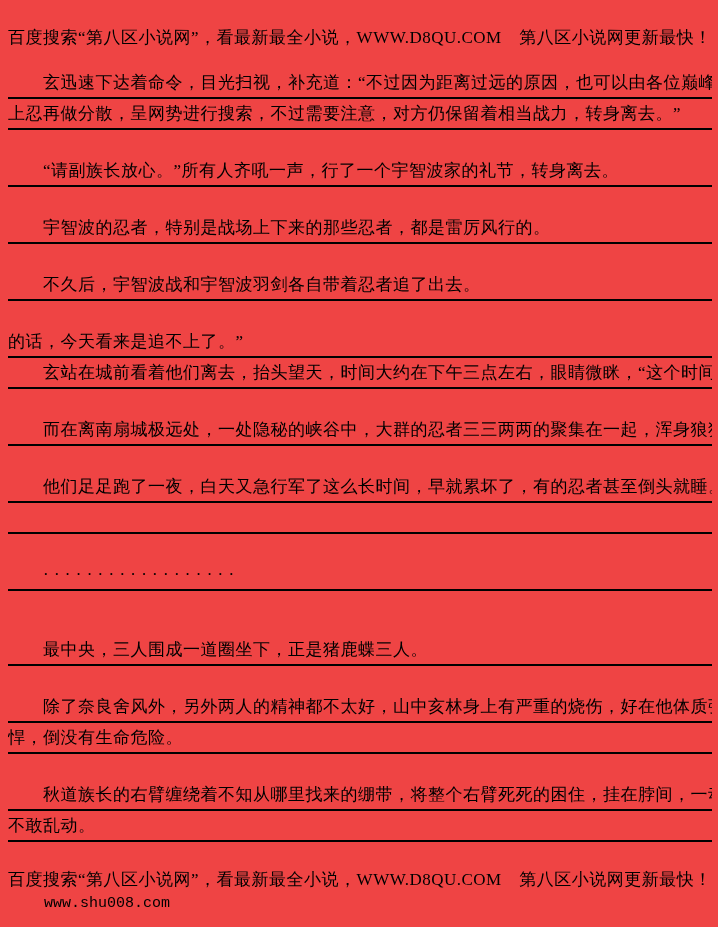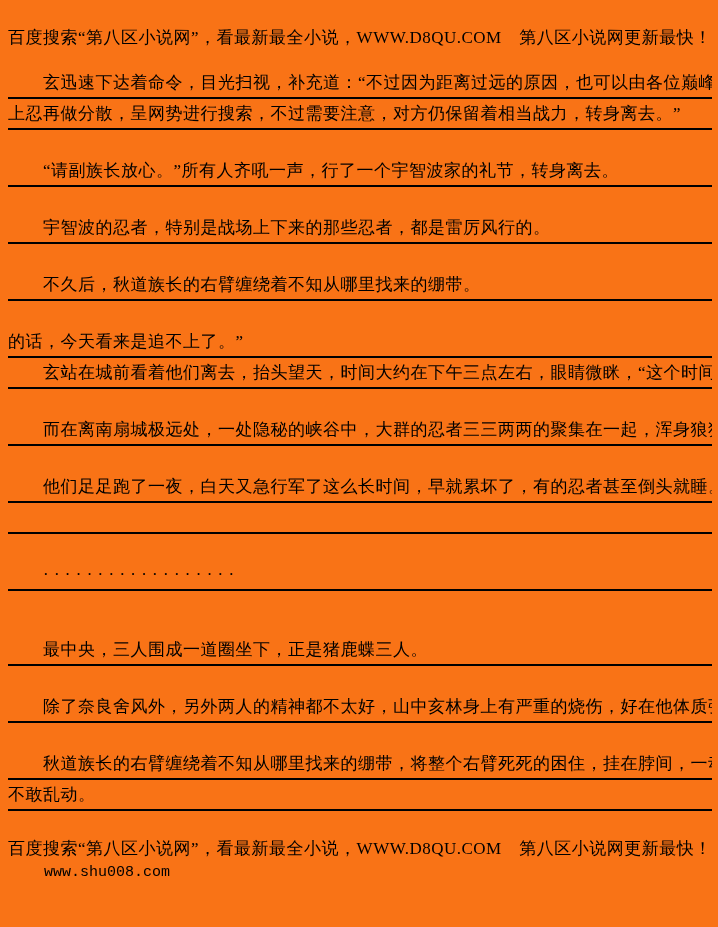--- a/index.html
+++ b/index.html
@@ -6,21 +6,21 @@
     margin: 0;
     padding: 0;
     background: #44F21F;
     font-family: "Liberation Serif", "DejaVu Serif", serif;
   }
   .page {
     position: relative;
     width: 718px;
     height: 927px;
     box-sizing: border-box;
-    background: #f97316;
+    background: #ef4444;
     color: #000000;
     overflow: hidden;
     padding: 26px 6px 4px 8px;
   }
   .promo {
     font-size: 17px;
     line-height: 24px;
     white-space: nowrap;
     letter-spacing: 0.5px;
     margin: 0 0 16px 0;
@@ -62,41 +62,42 @@
         <div class="line">　　玄迅速下达着命令，目光扫视，补充道：“不过因为距离过远的原因，也可以由各位巅峰</div>
         <div class="line">上忍再做分散，呈网势进行搜索，不过需要注意，对方仍保留着相当战力，转身离去。”</div>
       </div>
       <div class="para">
         <div class="line">　　“请副族长放心。”所有人齐吼一声，行了一个宇智波家的礼节，转身离去。</div>
       </div>
       <div class="para">
         <div class="line">　　宇智波的忍者，特别是战场上下来的那些忍者，都是雷厉风行的。</div>
       </div>
       <div class="para">
-        <div class="line">　　不久后，秋道族长的右臂缠绕着不知从哪里找来的绷带。</div>
+        <div class="line">　　不久后，宇智波战和宇智波羽剑各自带着忍者追了出去。</div>
       </div>
       <div class="para">
         <div class="line">的话，今天看来是追不上了。”</div>
         <div class="line">　　玄站在城前看着他们离去，抬头望天，时间大约在下午三点左右，眼睛微眯，“这个时间</div>
       </div>
       <div class="para">
         <div class="line">　　而在离南扇城极远处，一处隐秘的峡谷中，大群的忍者三三两两的聚集在一起，浑身狼狈</div>
       </div>
       <div class="para">
         <div class="line">　　他们足足跑了一夜，白天又急行军了这么长时间，早就累坏了，有的忍者甚至倒头就睡。</div>
         <div class="line"></div>
       </div>
       <div class="para">
         <div class="line">　　· · · · · · · · · · · · · · · · · ·</div>
       </div>
       <div class="para">
         <div class="line">　　最中央，三人围成一道圈坐下，正是猪鹿蝶三人。</div>
       </div>
       <div class="para">
         <div class="line">　　除了奈良舍风外，另外两人的精神都不太好，山中亥林身上有严重的烧伤，好在他体质强</div>
+        <div class="line">悍，倒没有生命危险。</div>
       </div>
       <div class="para">
         <div class="line">　　秋道族长的右臂缠绕着不知从哪里找来的绷带，将整个右臂死死的困住，挂在脖间，一动</div>
         <div class="line">不敢乱动。</div>
       </div>
     </div>
 
   <div class="footer">
     <div class="promo">百度搜索“第八区小说网”，看最新最全小说，WWW.D8QU.COM　第八区小说网更新最快！</div>
     <div class="site-url">www.shu008.com</div>

